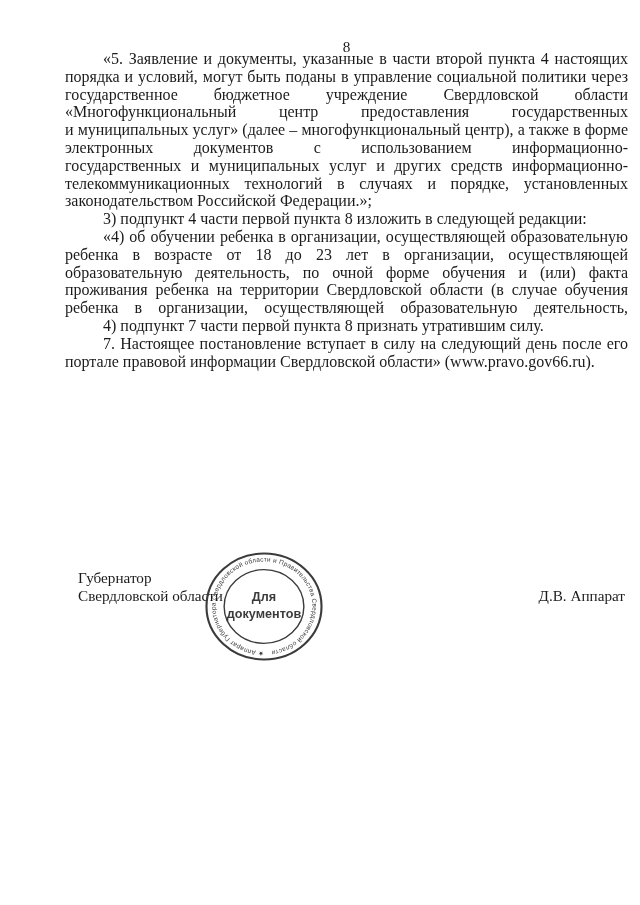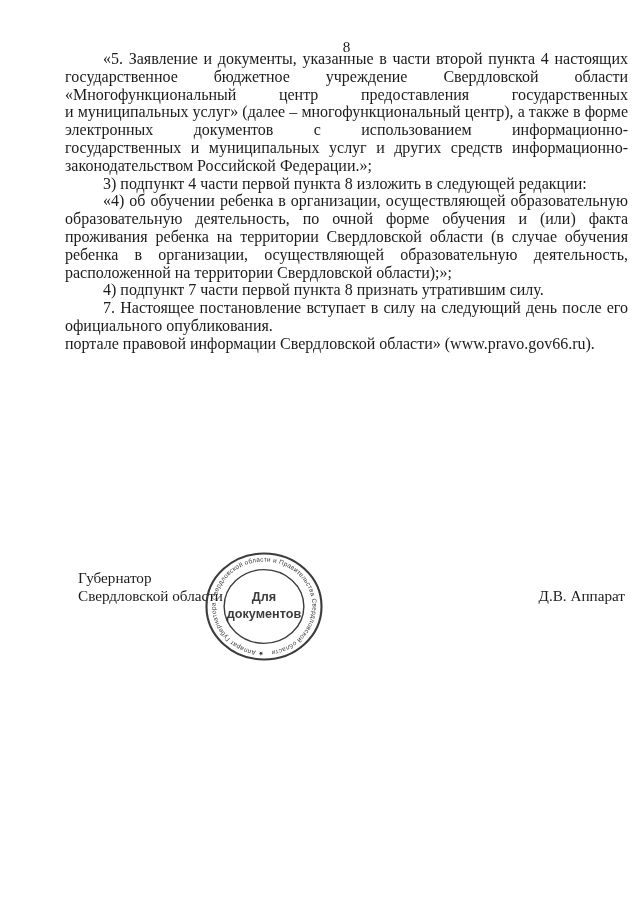--- a/index.html
+++ b/index.html
@@ -55,35 +55,36 @@
 </style>
 </head>
 <body>
 
 <div class="page">
 
   <div class="page-number">8</div>
 
   <div class="body-text">
       <div class="line indent">«5. Заявление и документы, указанные в части второй пункта 4 настоящих</div>
+      <div class="line">порядка и условий, могут быть поданы в управление социальной политики через</div>
       <div class="line">государственное бюджетное учреждение Свердловской области</div>
       <div class="line">«Многофункциональный центр предоставления государственных</div>
       <div class="line">и муниципальных услуг» (далее – многофункциональный центр), а также в форме</div>
       <div class="line">электронных документов с использованием информационно-</div>
       <div class="line">государственных и муниципальных услуг и других средств информационно-</div>
+      <div class="line">телекоммуникационных технологий в случаях и порядке, установленных</div>
       <div class="line last">законодательством Российской Федерации.»;</div>
       <div class="line indent last">3) подпункт 4 части первой пункта 8 изложить в следующей редакции:</div>
       <div class="line indent">«4) об обучении ребенка в организации, осуществляющей образовательную</div>
+      <div class="line">ребенка в возрасте от 18 до 23 лет в организации, осуществляющей</div>
       <div class="line">образовательную деятельность, по очной форме обучения и (или) факта</div>
       <div class="line">проживания ребенка на территории Свердловской области (в случае обучения</div>
       <div class="line">ребенка в организации, осуществляющей образовательную деятельность,</div>
-      <div class="line last">расположенной на территории Свердловской области);»;</div>
       <div class="line indent last">4) подпункт 7 части первой пункта 8 признать утратившим силу.</div>
       <div class="line indent">7. Настоящее постановление вступает в силу на следующий день после его</div>
-      <div class="line last">официального опубликования.</div>
       <div class="line last">портале правовой информации Свердловской области» (www.pravo.gov66.ru).</div>
     </div>
 
   <div class="signature">
     <div class="sig-left">
       <div>Губернатор</div>
       <div>Свердловской области</div>
     </div>
     <div class="sig-right">Д.В. Аппарат</div>
   </div>

